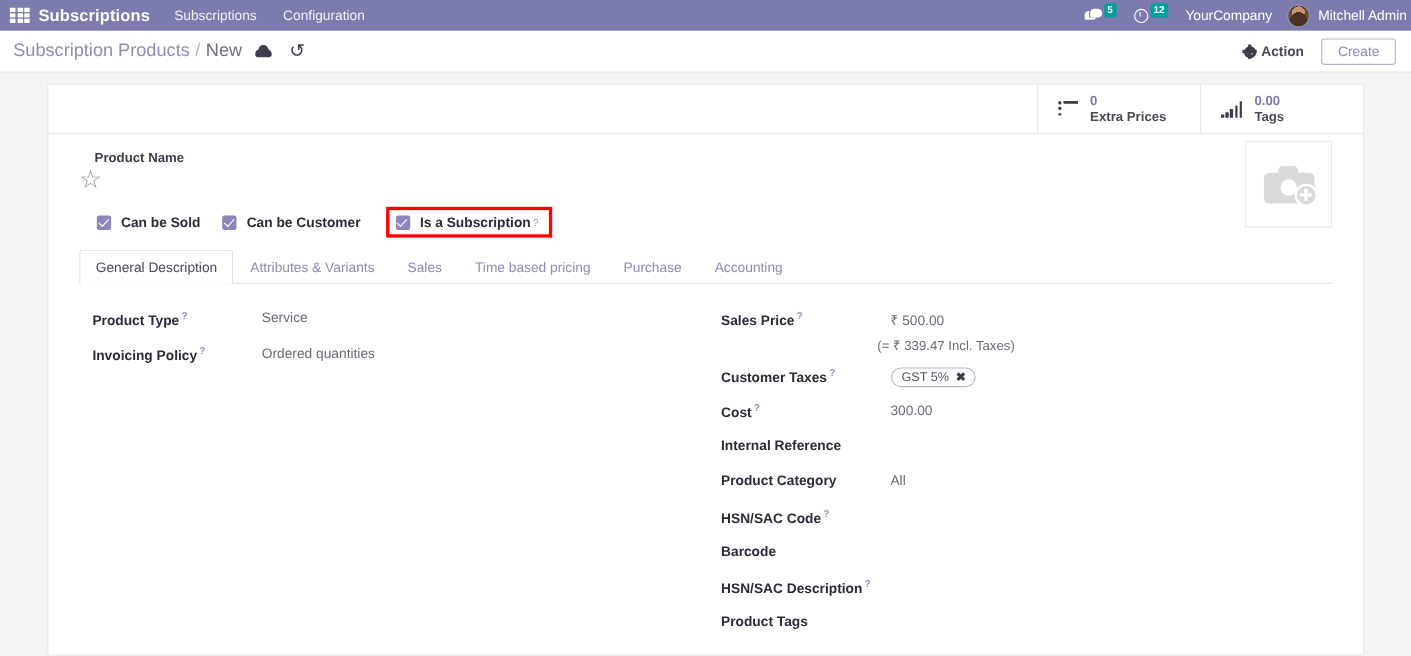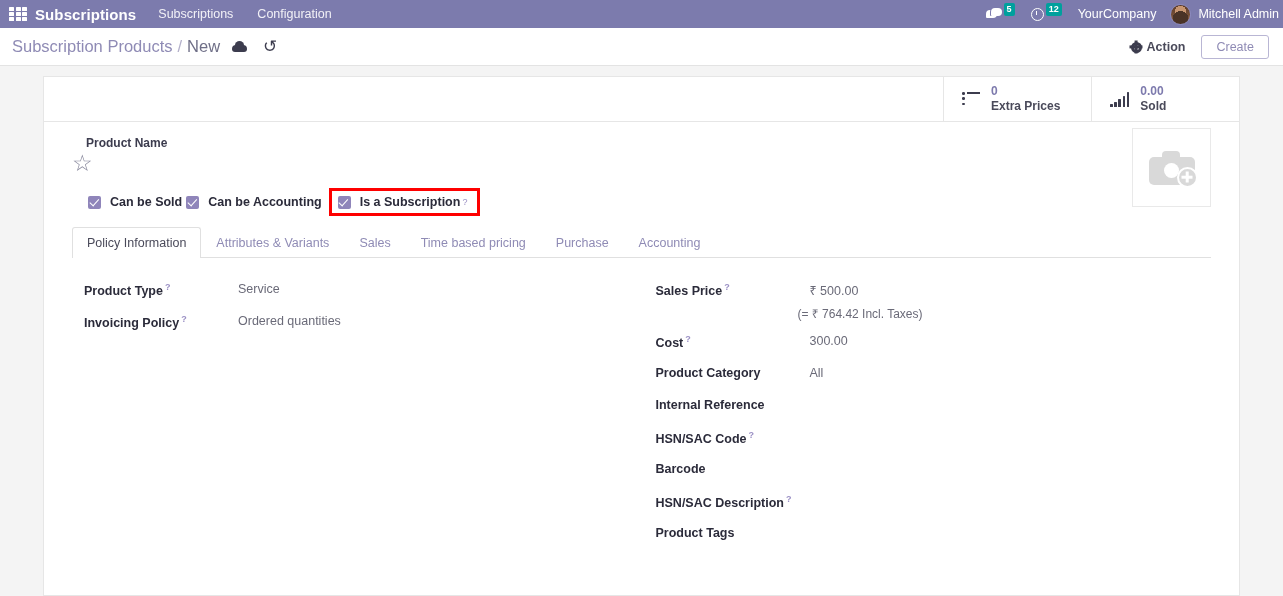--- a/index.html
+++ b/index.html
@@ -276,21 +276,21 @@
     color: #2b2b3a;
     line-height: 1.1;
     white-space: nowrap;
   }
 
   .checkbox-row {
     display: flex;
     align-items: center;
     margin: 16px 0 0 16px;
   }
-  .cb-group { display: flex; align-items: center; margin-right: 4px; }
+  .cb-group { display: flex; align-items: center; margin-right: 20px; }
   .cb-group.highlight {
     outline: 3px solid #fe0000;
     padding: 4px 10px 4px 6px;
     margin-left: 6px;
   }
   .checkbox {
     width: 13px; height: 13px;
     background: #8f85ba;
     border-radius: 2px;
     position: relative;
@@ -529,21 +529,21 @@
           <span class="bars-icon">
             <i style="height:3px"></i>
               <i style="height:5px"></i>
               <i style="height:8px"></i>
               <i style="height:11px"></i>
               <i style="height:15px"></i>
           </span>
         </span>
         <span class="stat-text">
           <div class="stat-value">0.00</div>
-          <div class="stat-label">Sold</div>
+          <div class="stat-label">Tags</div>
         </span>
       </div>
     </div>
 
     <div class="form-area">
 
       <div class="image-placeholder">
         <span class="camera">
           <span class="camera-body"></span>
           <span class="camera-top"></span>
@@ -557,31 +557,31 @@
         <span class="star-icon">☆</span>
       </div>
 
       <div class="checkbox-row">
         <div class="cb-group">
           <span class="checkbox"></span>
           <span class="cb-label">Can be Sold</span>
         </div>
         <div class="cb-group">
           <span class="checkbox"></span>
-          <span class="cb-label">Can be Accounting</span>
+          <span class="cb-label">Can be Customer</span>
         </div>
         <div class="cb-group highlight">
           <span class="checkbox"></span>
           <span class="cb-label">Is a Subscription</span>
           <span class="tip">?</span>
         </div>
       </div>
 
       <div class="notebook">
-        <div class="tab active">Policy Information</div>
+        <div class="tab active">General Description</div>
         <div class="tab">Attributes &amp; Variants</div>
         <div class="tab">Sales</div>
         <div class="tab">Time based pricing</div>
         <div class="tab">Purchase</div>
         <div class="tab">Accounting</div>
       </div>
 
       <div class="tab-content">
 
         <div class="col left">
@@ -599,37 +599,48 @@
           </div>
         </div>
 
         <div class="col right">
           <div class="field-row tight">
             <div class="field-label">
               <span>Sales Price</span><span class="tip">?</span>
             </div>
             <div class="field-value">₹ 500.00</div>
           </div>
-          <div class="sub-value">(= ₹ 764.42 Incl. Taxes)</div>
-
+          <div class="sub-value">(= ₹ 339.47 Incl. Taxes)</div>
+
+          <div class="field-row">
+            <div class="field-label">
+              <span>Customer Taxes</span><span class="tip">?</span>
+            </div>
+            <div class="field-value">
+              <span class="tag">
+                <span>GST 5%</span>
+                <span class="tag-x">✖</span>
+              </span>
+            </div>
+          </div>
 
           <div class="field-row">
             <div class="field-label">
               <span>Cost</span><span class="tip">?</span>
             </div>
             <div class="field-value">300.00</div>
           </div>
 
           <div class="field-row">
+            <div class="field-label">Internal Reference</div>
+            <div class="field-value"></div>
+          </div>
+          <div class="field-row">
             <div class="field-label">Product Category</div>
             <div class="field-value">All</div>
-          </div>
-          <div class="field-row">
-            <div class="field-label">Internal Reference</div>
-            <div class="field-value"></div>
           </div>
           <div class="field-row">
             <div class="field-label">
               <span>HSN/SAC Code</span><span class="tip">?</span>
             </div>
             <div class="field-value"></div>
           </div>
           <div class="field-row">
             <div class="field-label">Barcode</div>
             <div class="field-value"></div>

